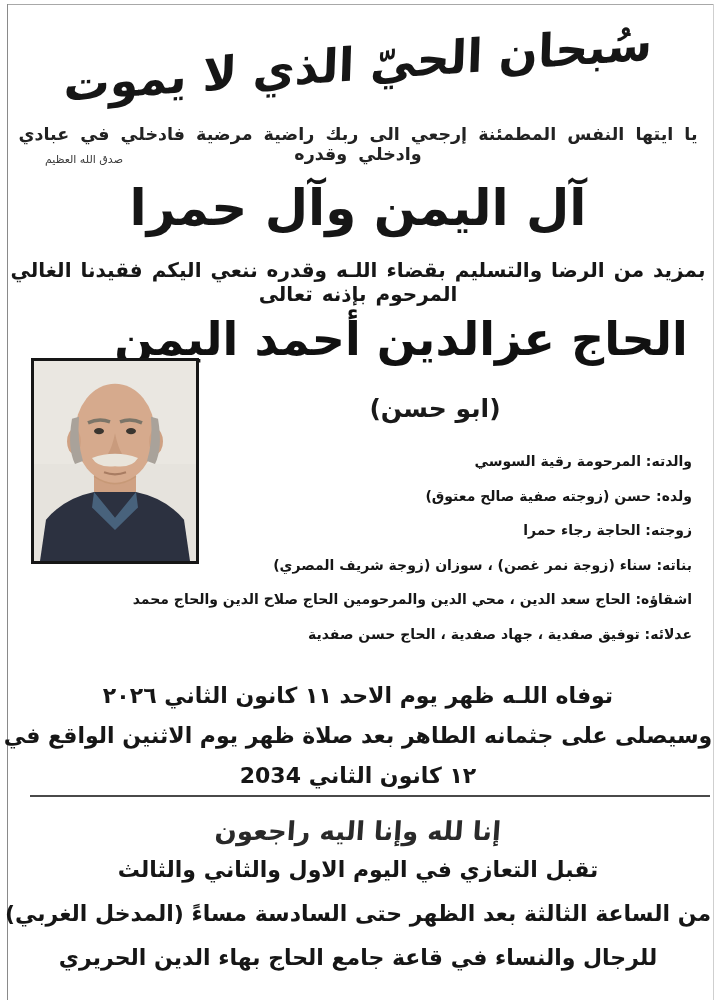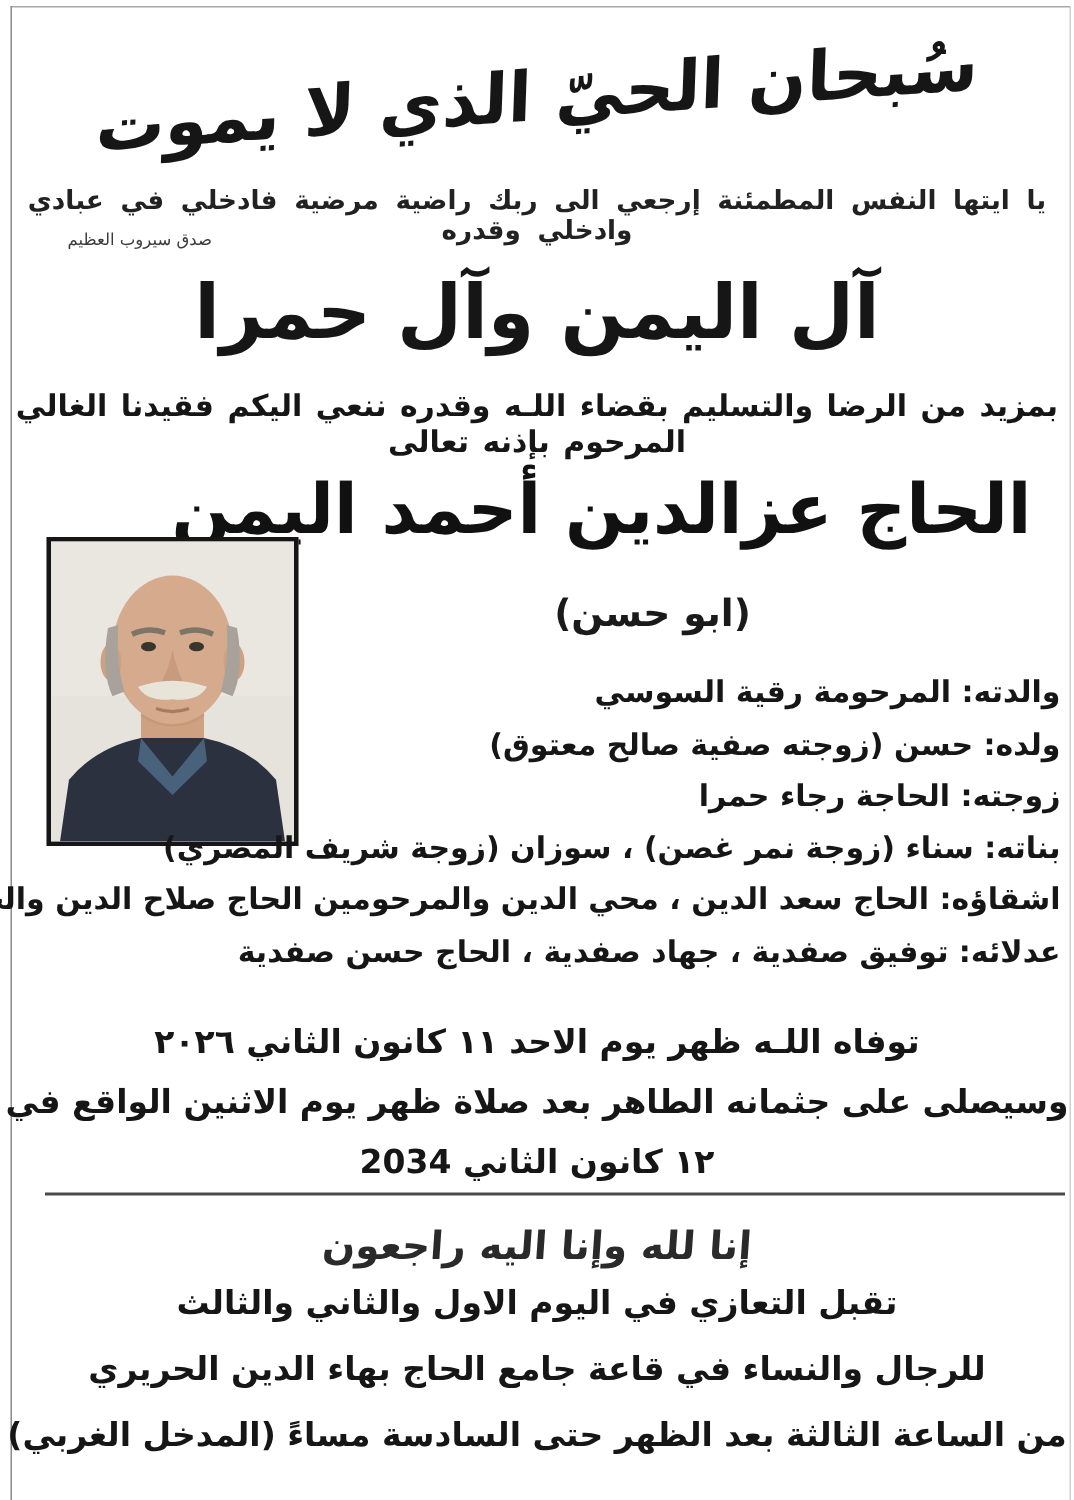--- a/index.html
+++ b/index.html
@@ -64,23 +64,23 @@
     font-size: 25px; font-weight: bold;
   }
   .photo-frame {
     left: 31px; top: 358px;
     width: 162px; height: 200px;
     border: 3px solid #161616;
     background: #e3e0da;
   }
   .photo-frame svg { display: block; width: 100%; height: 100%; }
   .family-block {
-    top: 444px; right: 9px; width: 640px;
+    top: 444px; right: 24px; width: 640px;
     text-align: right;
-    font-size: 20px; font-weight: bold;
+    font-size: 14px; font-weight: bold;
     line-height: 34.5px;
     color: #161616;
   }
   .family-block div { white-space: nowrap; }
   .funeral-block {
     top: 676px; left: 0;
     font-size: 22px; font-weight: bold;
     line-height: 40px;
     color: #161616;
   }
@@ -109,21 +109,21 @@
 <div class="page">
 
   <div class="abs border-top"></div>
   <div class="abs border-left"></div>
   <div class="abs border-right"></div>
 
   <div class="abs center rtl calli-top">سُبحان الحيّ الذي لا يموت</div>
 
   <div class="abs center rtl verse">يا ايتها النفس المطمئنة إرجعي الى ربك راضية مرضية فادخلي في عبادي وادخلي وقدره</div>
 
-  <div class="abs rtl attribution">صدق سيروب العظيم</div>
+  <div class="abs rtl attribution">صدق الله العظيم</div>
 
   <div class="abs center rtl families-title">آل اليمن وآل حمرا</div>
 
   <div class="abs center rtl announcement">بمزيد من الرضا والتسليم بقضاء اللـه وقدره ننعي اليكم فقيدنا الغالي المرحوم بإذنه تعالى</div>
 
   <div class="abs center rtl deceased-name">الحاج عزالدين أحمد اليمن</div>
 
   <div class="abs center rtl kunya">(ابو حسن)</div>
 
   <div class="abs photo-frame">
@@ -174,17 +174,17 @@
     <div>توفاه اللـه ظهر يوم الاحد ١١ كانون الثاني ٢٠٢٦</div>
     <div>وسيصلى على جثمانه الطاهر بعد صلاة ظهر يوم الاثنين الواقع في ١٢ كانون الثاني 2034</div>
   </div>
 
   <div class="abs divider"></div>
 
   <div class="abs center rtl istirja">إنا لله وإنا اليه راجعون</div>
 
   <div class="abs center rtl condolence-block">
     <div>تقبل التعازي في اليوم الاول والثاني والثالث</div>
+    <div>من الساعة الثالثة بعد الظهر حتى السادسة مساءً (المدخل الغربي)</div>
     <div>للرجال والنساء في قاعة جامع الحاج بهاء الدين الحريري</div>
-    <div>من الساعة الثالثة بعد الظهر حتى السادسة مساءً (المدخل الغربي)</div>
   </div>
 
 </div>
 
 </body></html>

